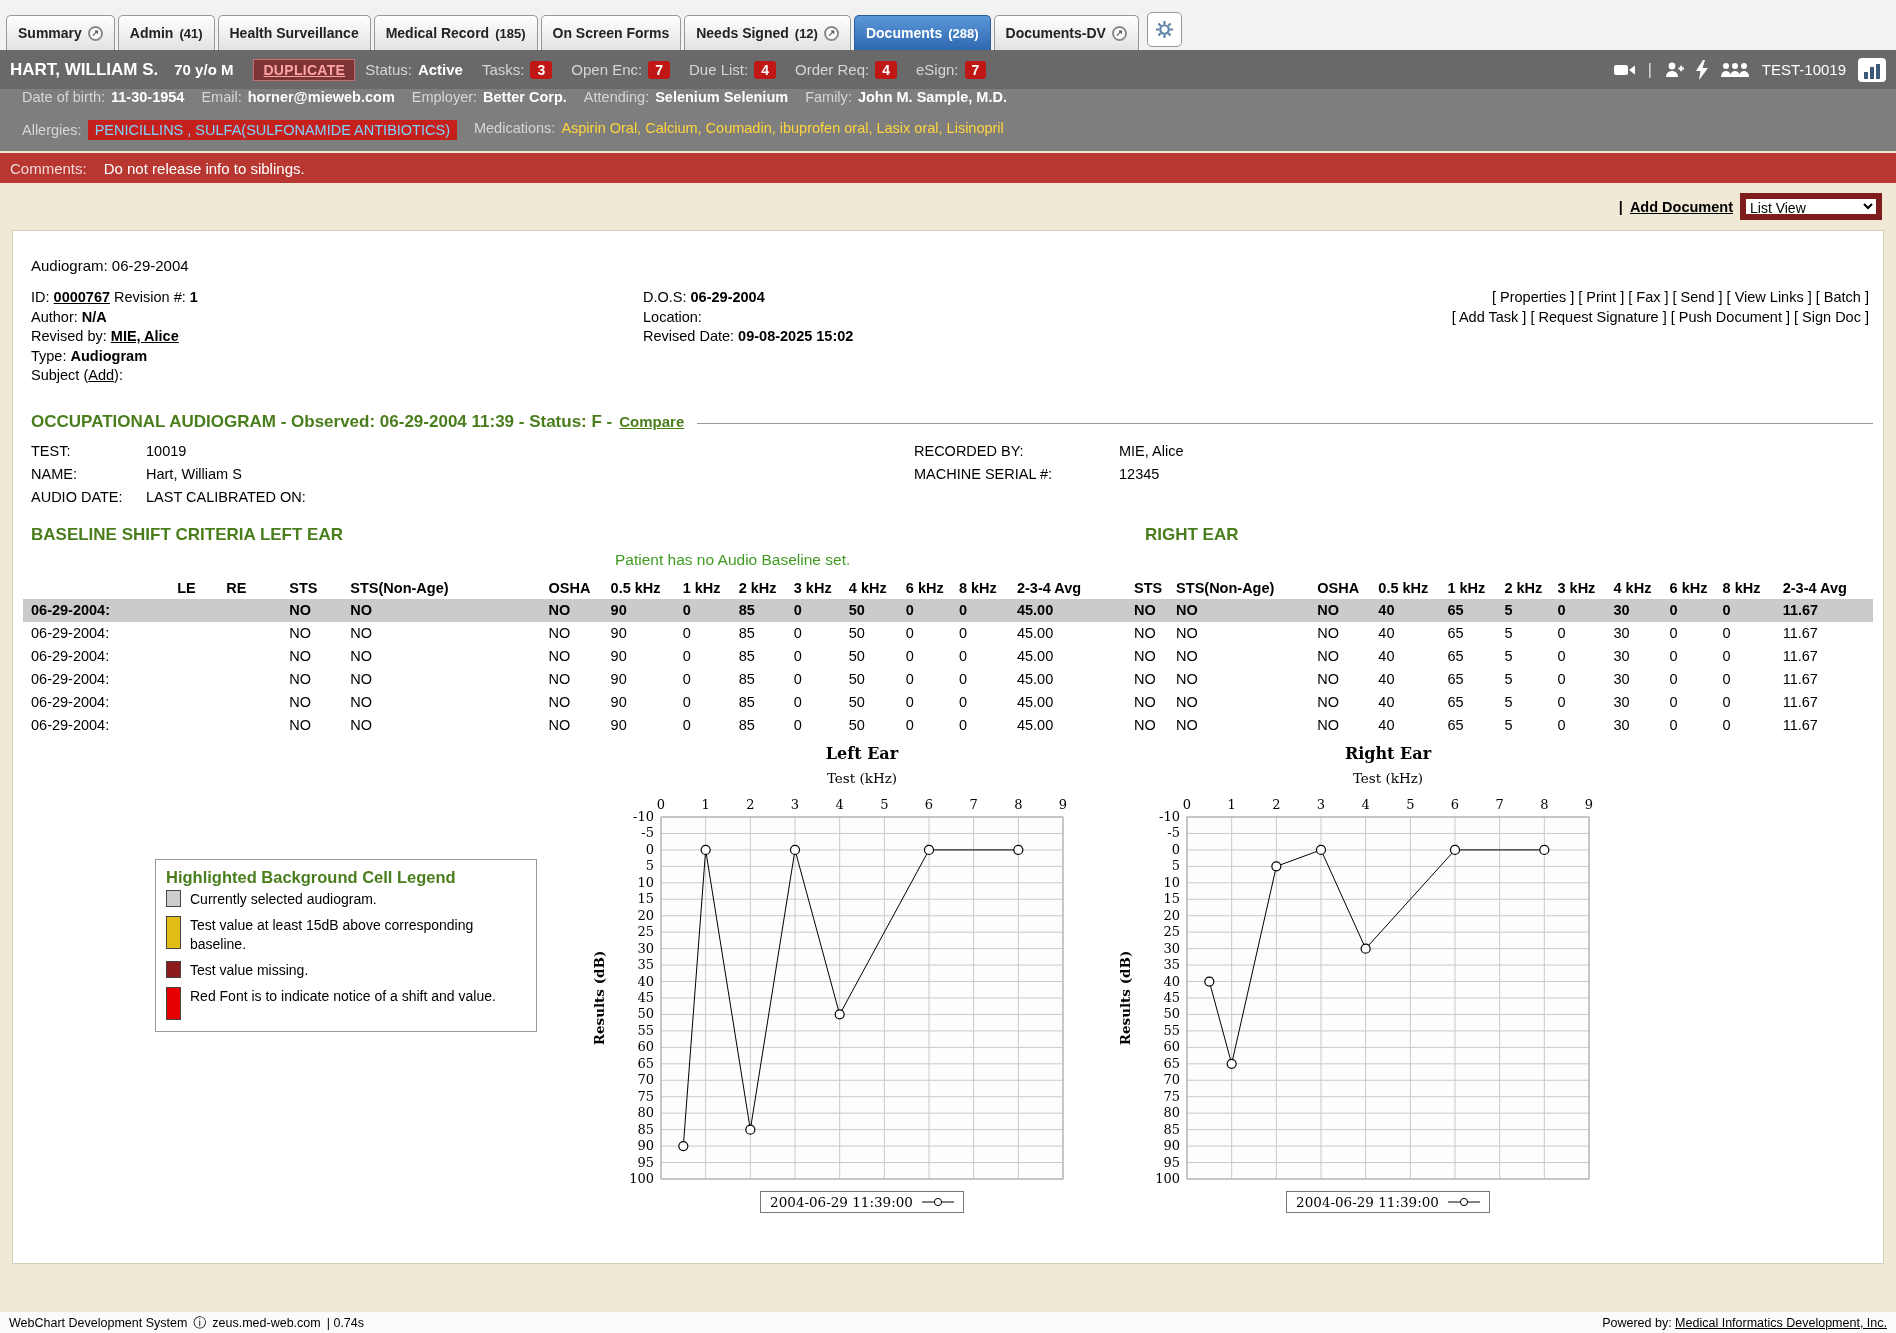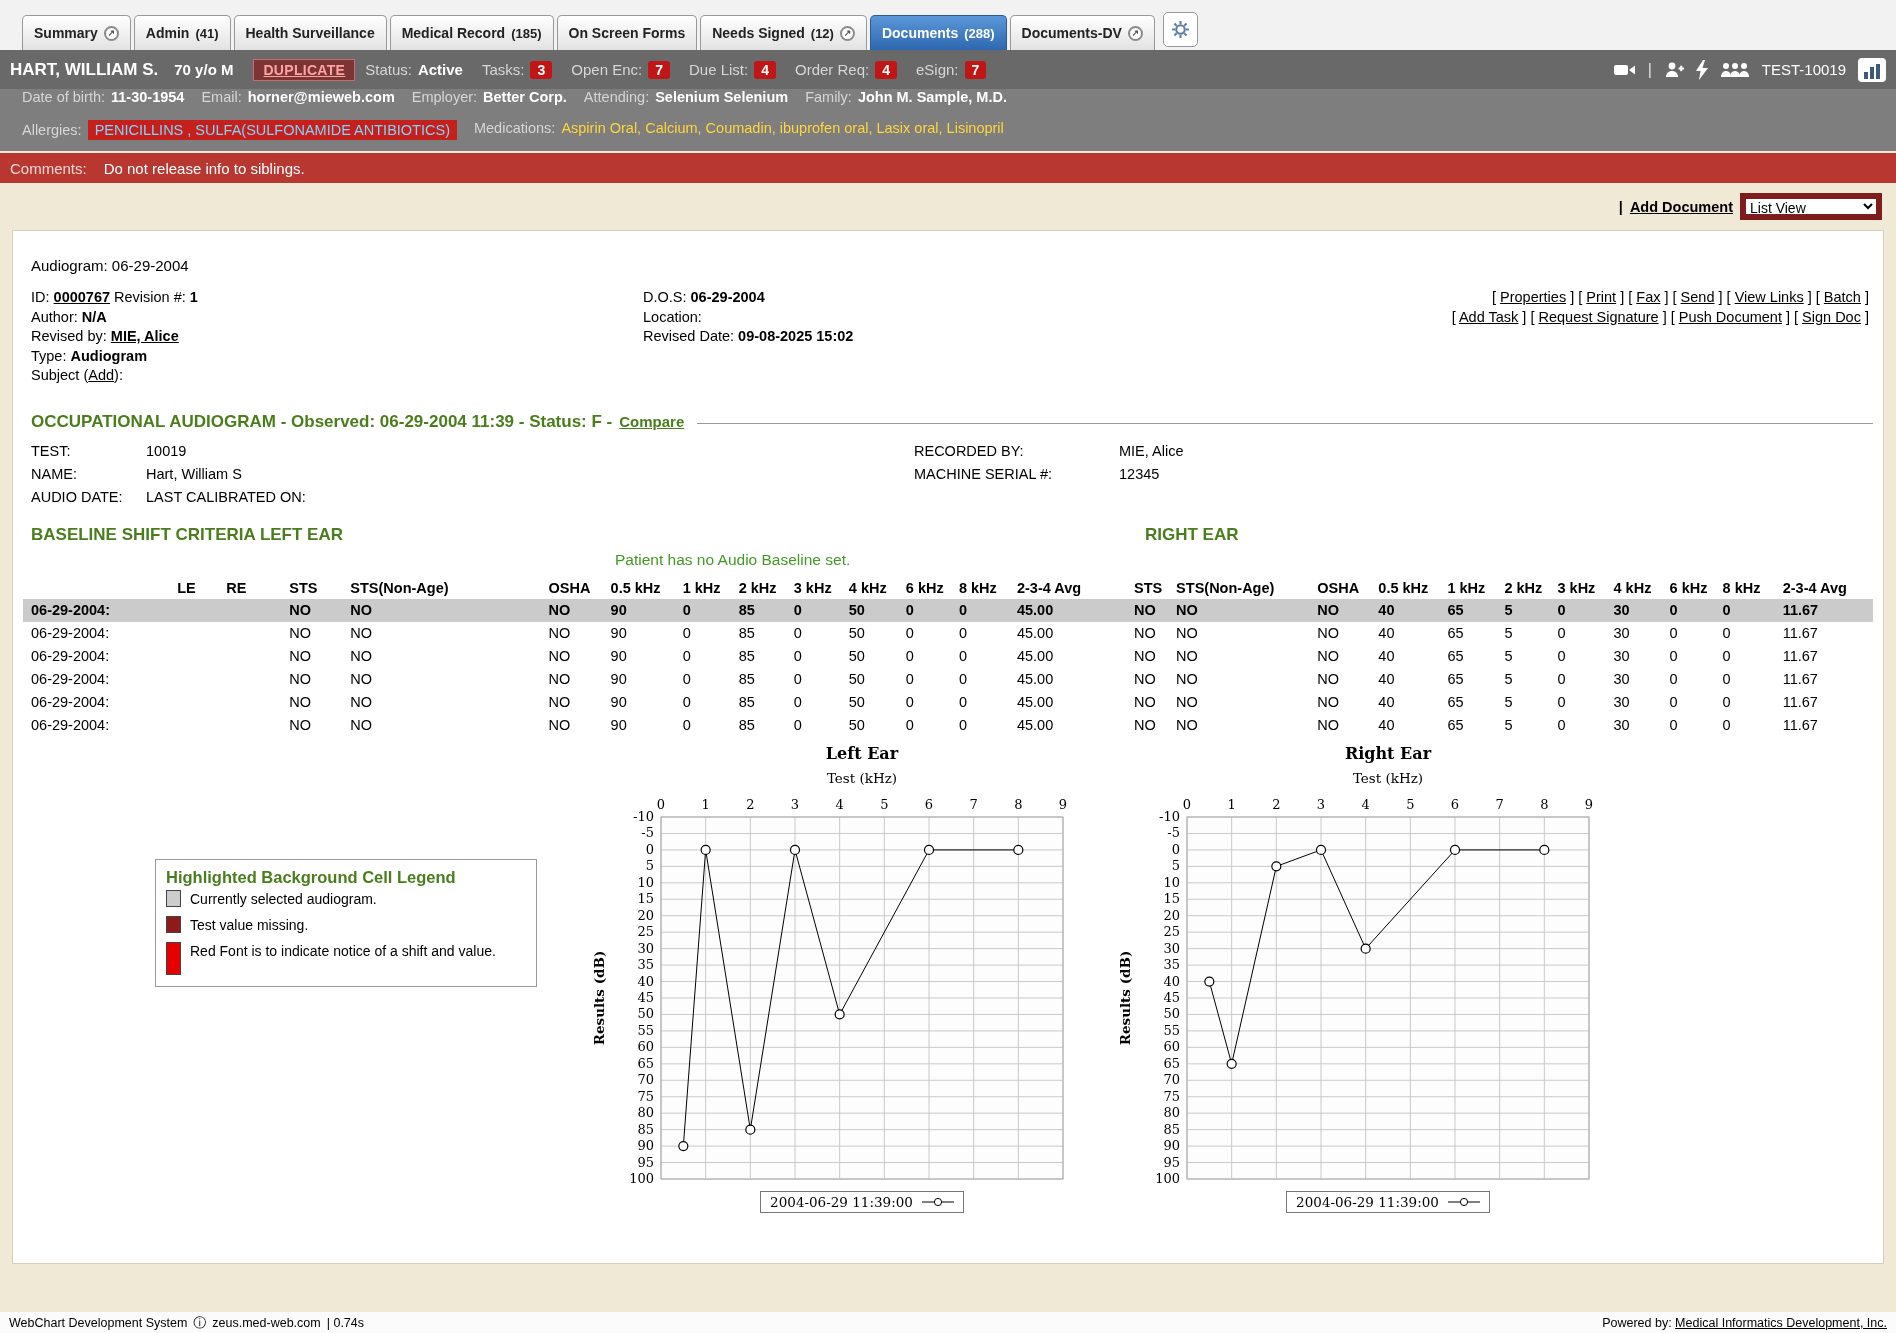--- a/index.html
+++ b/index.html
@@ -9,21 +9,21 @@
     font-family:"Liberation Sans", sans-serif;
     background:#f0e9d6;
     color:#000;
     font-size:15px;
     position:relative;
     overflow:hidden;
   }
   a { color:#000; cursor:pointer; }
 
   
-  .tabbar { display:flex; align-items:flex-end; gap:3px; padding:8px 22px 0; background:#f2f2f2; height:50px; }
+  .tabbar { display:flex; align-items:flex-end; gap:3px; padding:8px 6px 0; background:#f2f2f2; height:50px; }
   .tabs-host { display:flex; align-items:flex-end; gap:3px; }
   .tab { display:inline-flex; align-items:center; gap:6px; padding:0 11px; height:35px;
          background:linear-gradient(#ffffff,#e2e2e2); border:1px solid #989898; border-bottom:none;
          border-radius:5px 5px 0 0; font-size:14px; font-weight:bold; color:#222; cursor:pointer; white-space:nowrap; }
   .tab.active { background:linear-gradient(#5b97d8,#2e68b0); color:#fff; border-color:#2a5a97; }
   .tab-count { font-size:13px; }
   .ext { display:inline-flex; align-items:center; justify-content:center; width:15px; height:15px;
          border:2px solid #8a8a8a; border-radius:50%; font-size:9px; color:#555; background:#fdfdfd; font-weight:bold; }
   .gear-tab { width:35px; height:35px; border:1px solid #989898; border-radius:5px; background:#fff;
               display:flex; align-items:center; justify-content:center; margin-left:5px; cursor:pointer; align-self:center; }
@@ -62,21 +62,21 @@
   
   .doc-card { margin:0 12px; background:#fff; border:1px solid #d5cfbc; height:1034px; padding:14px 10px; position:relative; overflow:hidden; }
   .doc-title { font-size:15px; margin:12px 0 14px; padding-left:8px; }
   .doc-meta { display:flex; font-size:14.5px; padding-left:8px; }
   .m-line { line-height:19.5px; height:19.5px; white-space:nowrap; }
   .meta-left { width:612px; }
   .meta-mid { flex:1; }
   .meta-right { text-align:right; padding-right:4px; }
   .blink { font-weight:bold; text-decoration:underline; }
   .ulink { text-decoration:underline; }
-  .action-link { text-decoration:underline; }
+  .action-link { }
 
   .audio-head { display:flex; align-items:center; gap:7px; margin-top:26px; padding-left:8px; color:#4a7e1d; font-weight:bold; font-size:17px; }
   .audio-head .compare { color:#4a7e1d; text-decoration:underline; font-size:15px; }
   .head-line { flex:1; border-top:1px solid #9a9a9a; margin-left:6px; margin-top:3px; }
 
   .audio-info { display:grid; grid-template-columns:115px 768px 205px 1fr; font-size:14.5px; line-height:23px; margin-top:8px; padding-left:8px; }
 
   .baseline-row { position:relative; margin-top:16px; height:24px; padding-left:8px; color:#4a7e1d; font-weight:bold; font-size:17px; }
   .baseline-right { position:absolute; left:1122px; top:0; }
   .no-baseline { color:#3f9b22; font-size:15.5px; padding-left:592px; margin-top:2px; height:24px; }
@@ -562,20 +562,24 @@
       </tbody>
     </table>
 
   <div class="charts-area">
     <div class="hl-legend">
       <div class="hl-title">Highlighted Background Cell Legend</div>
       <div id="legend-items">
           <div class="hl-item">
             <span class="swatch" style="background: rgb(204, 204, 204);"></span>
             <span class="hl-item-text">Currently selected audiogram.</span>
+          </div>
+          <div class="hl-item">
+            <span class="swatch tall" style="background: rgb(226, 189, 22);"></span>
+            <span class="hl-item-text">Test value at least 15dB above corresponding baseline.</span>
           </div>
           <div class="hl-item">
             <span class="swatch" style="background: rgb(142, 27, 27);"></span>
             <span class="hl-item-text">Test value missing.</span>
           </div>
           <div class="hl-item">
             <span class="swatch tall" style="background: rgb(230, 0, 0);"></span>
             <span class="hl-item-text">Red Font is to indicate notice of a shift and value.</span>
           </div>
         </div>

